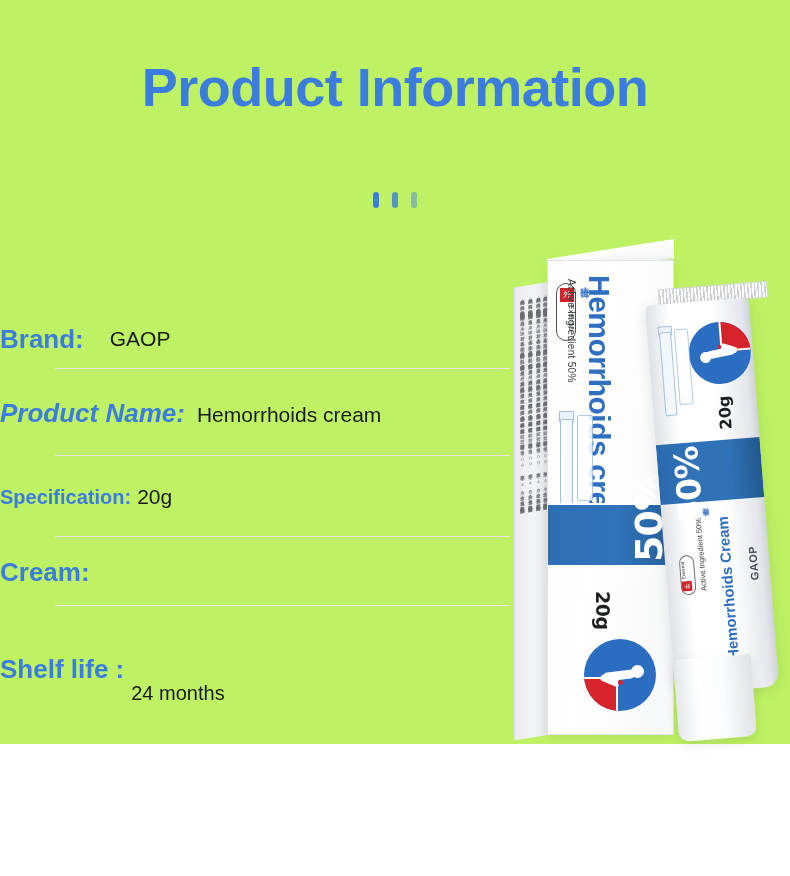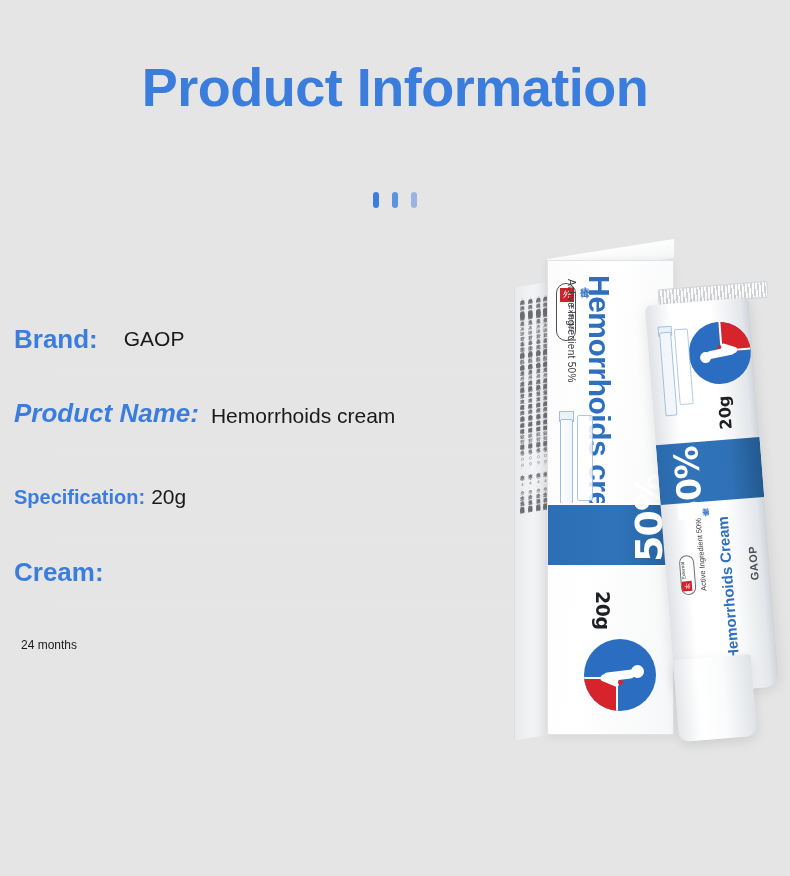--- a/index.html
+++ b/index.html
@@ -2,21 +2,21 @@
 <html><head>
 <meta charset="utf-8">
 <style>
   * { margin:0; padding:0; box-sizing:border-box; }
   html, body {
     width:790px; height:876px;
     background:#ffffff;
     font-family:"Liberation Sans", sans-serif;
     overflow:hidden;
   }
-  #page { position:relative; width:790px; height:876px; background:#e5e5e5; }
+  #page { position:relative; width:790px; height:744px; background:#bef264; }
 
   
   .page-title {
     position:absolute; left:0; top:58px; width:790px;
     text-align:center;
     font-size:54px; font-weight:bold; letter-spacing:-0.5px;
     color:#3b7ddd;
     line-height:1.1;
   }
   .dots {
@@ -24,22 +24,21 @@
     display:flex; justify-content:center; align-items:center; gap:13px;
   }
   .dot { width:6px; height:16px; border-radius:3px; background:#3b7ddd; }
   .dot.d2 { opacity:.80; }
   .dot.d3 { opacity:.45; }
 
   
   .spec-list { position:absolute; left:0; top:300px; width:790px; }
   .spec-row { position:relative; }
   .spec-inner {
-    display:flex; align-items:flex-end;
-    padding-left:14px;
+    display:flex; align-items:center;
   }
   .spec-label {
     color:#3b7ddd; font-weight:bold; white-space:pre;
     flex:0 0 auto;
   }
   .spec-value { color:#1a1a1a; flex:0 1 auto; }
   .spec-value .vline { display:block; white-space:pre; }
   .divider {
     height:1px; background:#e6e6e6;
     margin-left:55px; margin-right:280px;
@@ -56,21 +55,21 @@
 
   .r-spec .spec-label    { font-size:20px; line-height:34px; }
   .r-spec .spec-value    { font-size:21px; line-height:34px; padding-left:6px; }
   .r-spec .spec-inner    { padding-top:24px; padding-bottom:22px; }
 
   .r-usage .spec-label   { font-size:26px; line-height:30px; }
   .r-usage .spec-value   { font-size:21px; line-height:26px; padding-left:7px; padding-top:2px; }
   .r-usage .spec-inner   { padding-top:20px; padding-bottom:18px; }
 
   .r-shelf .spec-label   { font-size:26px; line-height:34px; }
-  .r-shelf .spec-value   { font-size:12px; line-height:34px; padding-left:7px; }
+  .r-shelf .spec-value   { font-size:20px; line-height:34px; padding-left:7px;margin-top:48px; }
   .r-shelf .spec-inner   { padding-top:22px; }
 
   
   .product-photo {
     position:absolute; left:500px; top:245px;
     width:290px; height:510px;
   }
 
   
   .carton { position:absolute; left:14px; top:15px; width:160px; height:475px; }
@@ -376,20 +375,21 @@
 
     <div class="spec-row r-usage">
       <div class="spec-inner">
         <span class="spec-label">Cream:</span>
       </div>
       <div class="divider"></div>
     </div>
 
     <div class="spec-row r-shelf">
       <div class="spec-inner">
+        <span class="spec-label">Shelf life :</span>
         <span class="spec-value">
           <span class="vline">24 months</span>
         </span>
       </div>
     </div>
 
   </div>
 
   <div class="product-photo">
 

